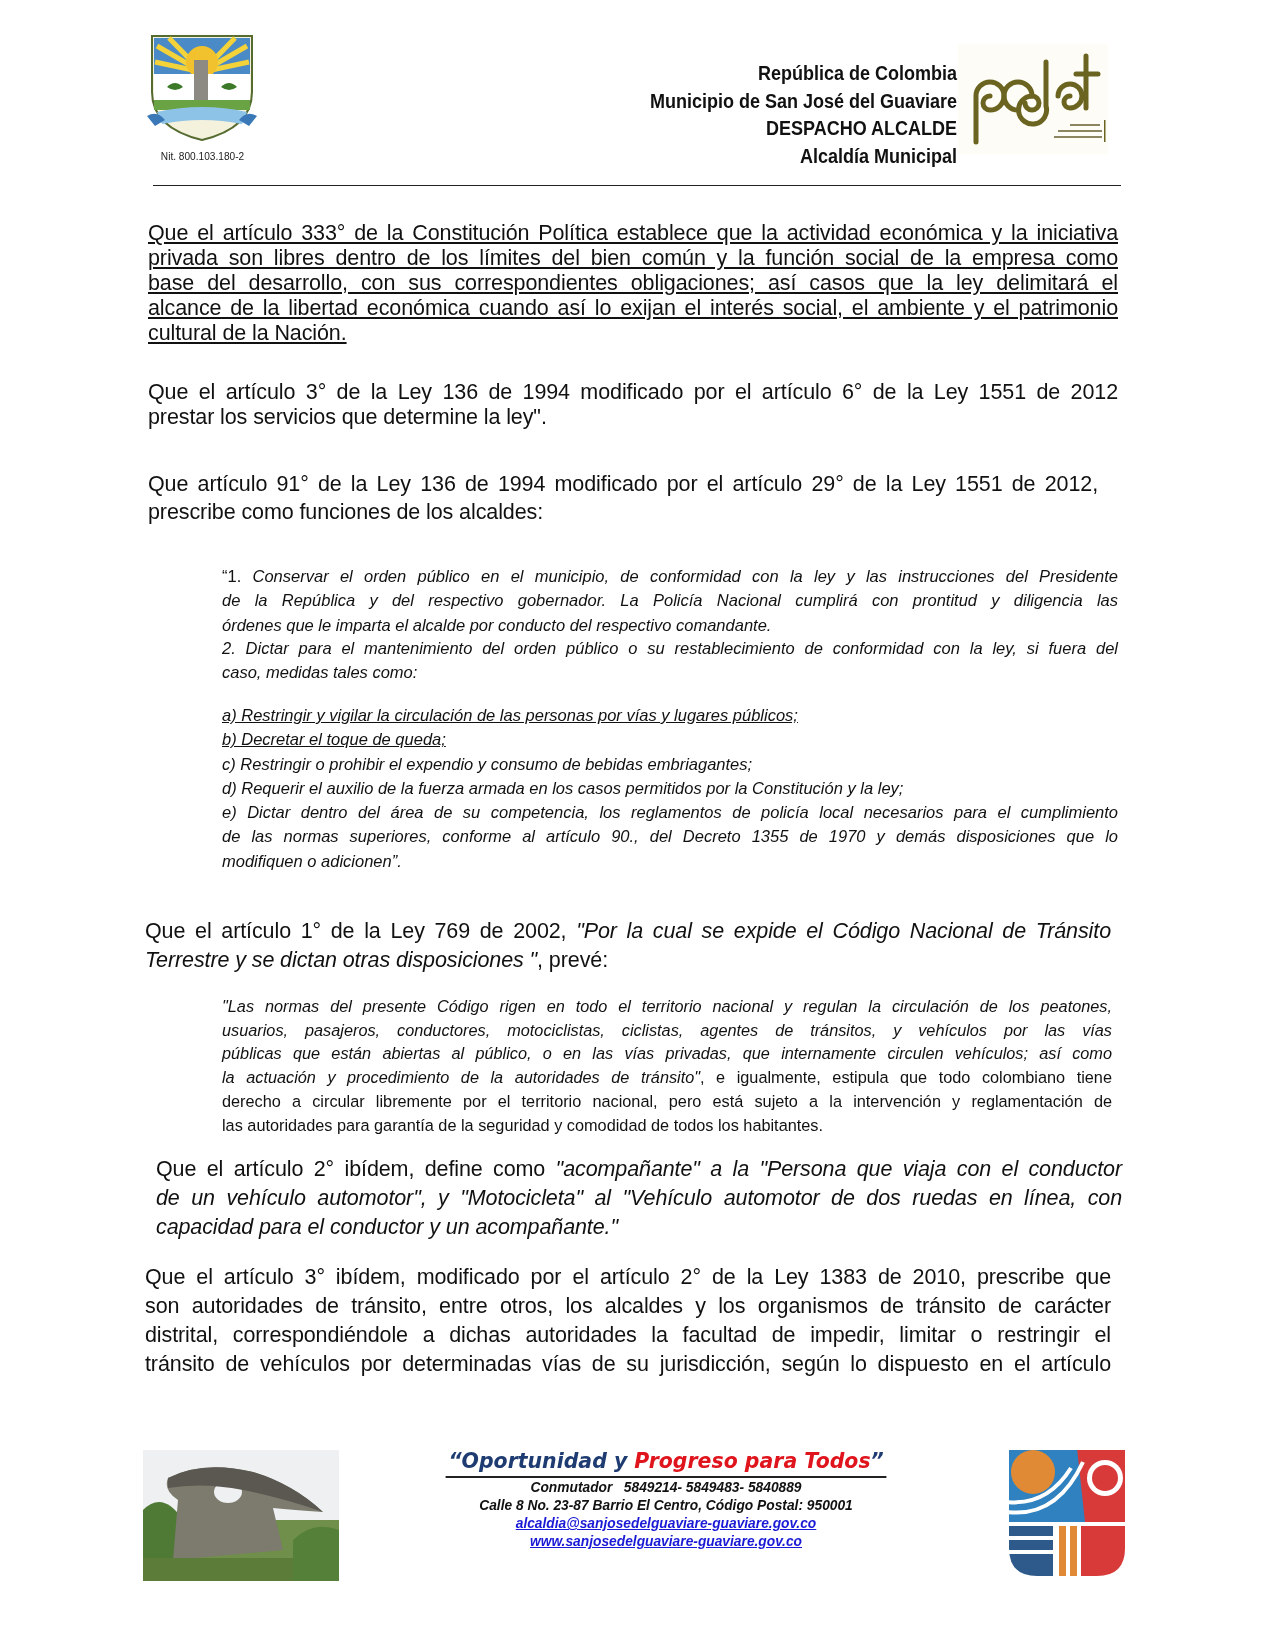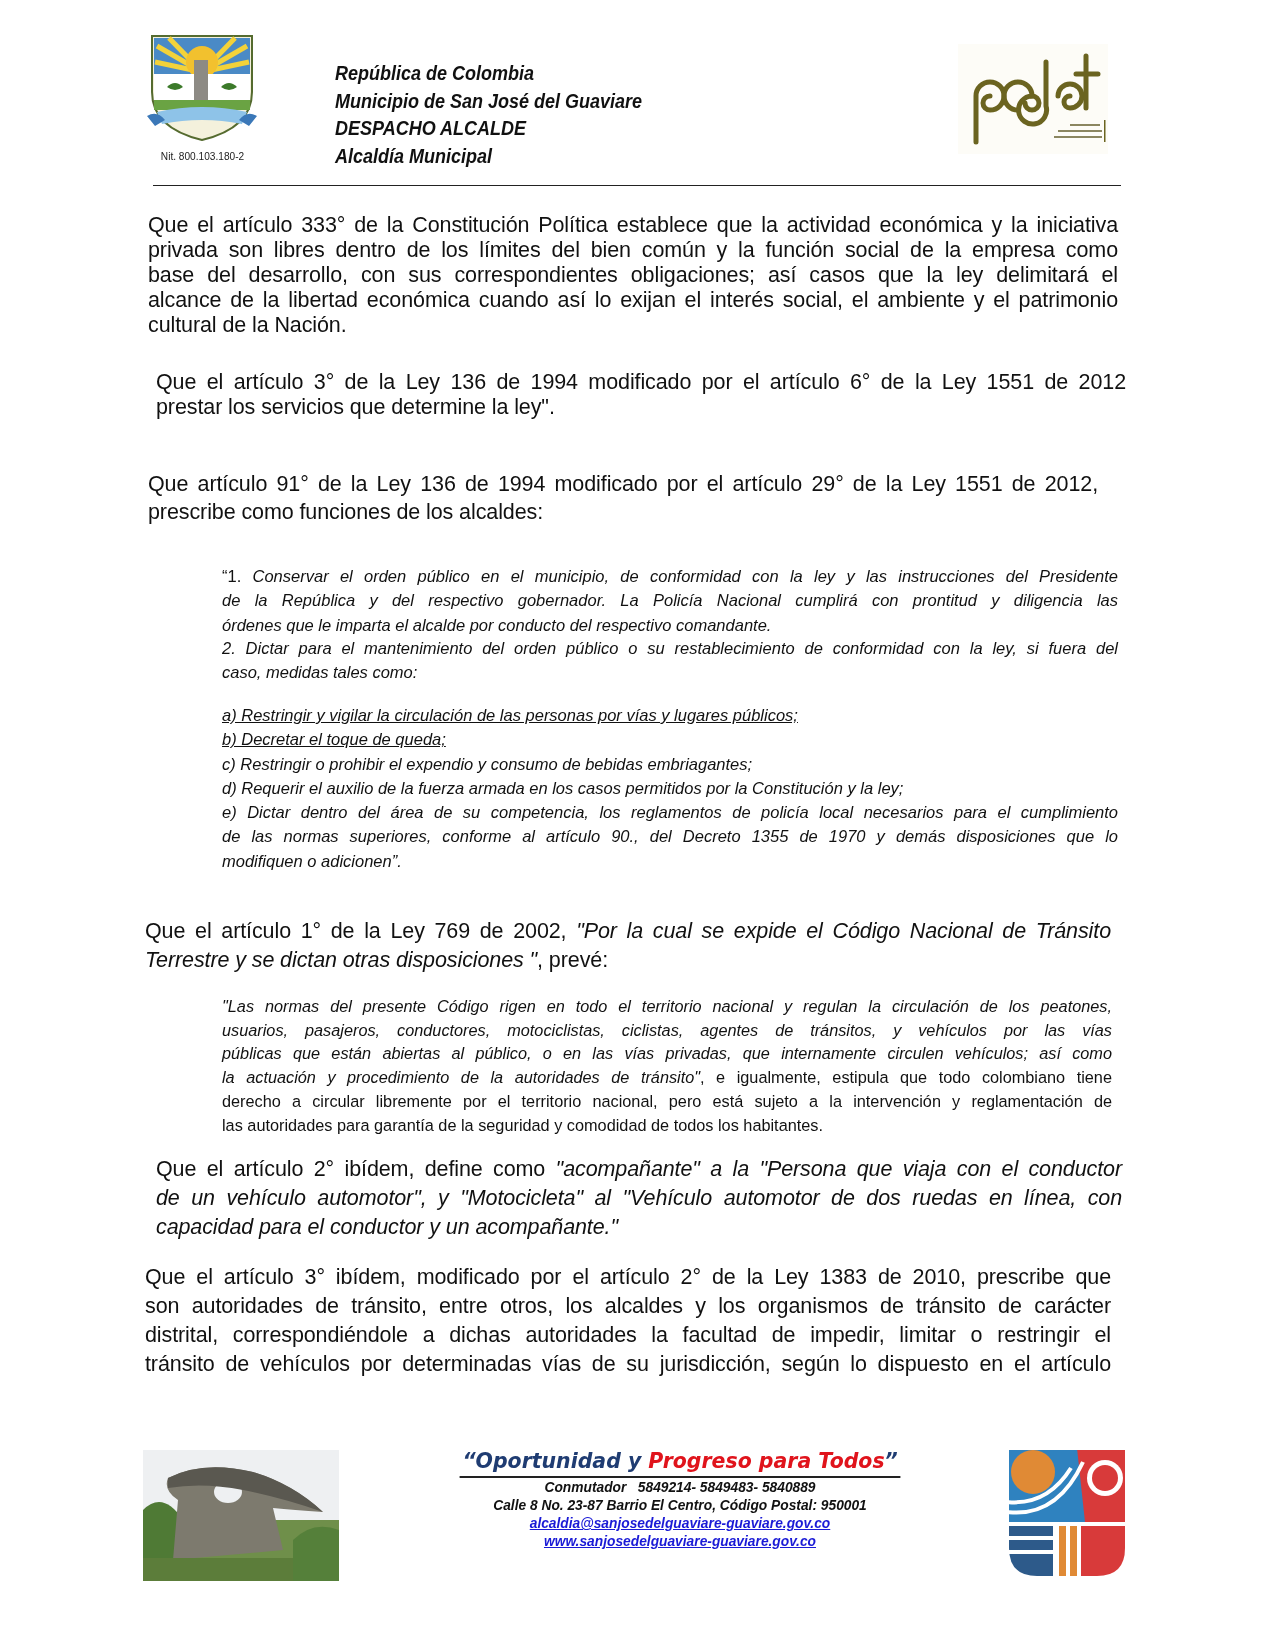--- a/index.html
+++ b/index.html
@@ -3,35 +3,35 @@
 <meta charset="utf-8">
 <style>
   html, body { margin: 0; padding: 0; background: #ffffff; }
   body { width: 1275px; height: 1650px; position: relative; overflow: hidden;
          font-family: "Liberation Sans", sans-serif; color: #111; }
   .abs { position: absolute; }
 
   
   #crest { left: 147px; top: 32px; width: 110px; height: 112px; }
   #nit { left: 140px; top: 150px; width: 125px; text-align: center; font-size: 11.5px; color: #222; transform: scaleX(0.88); }
-  #hdr-lines { left: 300px; top: 60px; width: 700px; text-align: left; font-weight: bold; font-style: italic; font-size: 20px; line-height: 27.5px; color: #111; }
+  #hdr-lines { left: 292px; top: 60px; width: 700px; text-align: right; font-weight: bold; font-size: 20px; line-height: 27.5px; color: #111; }
   #hdr-lines div { transform: scaleX(0.9); }
   #pdet { left: 958px; top: 44px; width: 150px; height: 110px; }
   #hdr-rule { left: 153px; top: 185px; width: 968px; height: 0; border-top: 1.6px solid #222; }
 
   
   .p { position: absolute; left: 148px; width: 970px; font-size: 21.5px; line-height: 25px; text-align: justify; letter-spacing: -0.1px; }
   .q { position: absolute; left: 222px; width: 896px; font-size: 16.5px; line-height: 24.3px; text-align: justify; }
   i { font-style: italic; }
   .u { text-decoration: underline; }
   .line { display: block; }
 
   
   #footer-photo { left: 143px; top: 1450px; width: 196px; height: 131px; }
-  #footer-block { left: 420px; top: 1447px; width: 520px; text-align: center; }
+  #footer-block { left: 406px; top: 1447px; width: 520px; text-align: center; }
   #slogan { font-family: "DejaVu Sans", sans-serif; font-weight: bold; font-style: italic; font-size: 22px; line-height: 28px; display: inline-block; border-bottom: 2px solid #222; padding: 0 3px 1px; transform: scaleX(0.93); }
   #slogan .blue { color: #1f3c72; }
   #slogan .red { color: #e0141c; }
   .fl { font-weight: bold; font-style: italic; font-size: 14.5px; line-height: 18px; transform: scaleX(0.95); }
   .fl a { color: #1a1ad6; text-decoration: underline; }
   #footer-logo { left: 1007px; top: 1448px; width: 120px; height: 130px; }
 </style>
 </head>
 <body>
 
@@ -80,29 +80,29 @@
       <rect x="112" y="80" width="30" height="2"></rect>
       <rect x="100" y="86" width="44" height="2"></rect>
       <rect x="96" y="92" width="48" height="2"></rect>
     </g>
     <rect x="146" y="76" width="1.5" height="22" fill="#6b6420"></rect>
   </svg>
 </div>
 
 <div class="abs" id="hdr-rule"></div>
 
-<div class="p" style="top:213px;">
+<div class="p" style="top:221px;text-decoration:underline;">
   <span class="line" style="text-align-last:justify">Que el artículo 333° de la Constitución Política establece que la actividad económica y la iniciativa</span>
   <span class="line" style="text-align-last:justify">privada son libres dentro de los límites del bien común y la función social de la empresa como</span>
   <span class="line" style="text-align-last:justify">base del desarrollo, con sus correspondientes obligaciones; así casos que la ley delimitará el</span>
   <span class="line" style="text-align-last:justify">alcance de la libertad económica cuando así lo exijan el interés social, el ambiente y el patrimonio</span>
   <span class="line">cultural de la Nación.</span>
 </div>
 
-<div class="p" style="top:370px;margin-left:8px;">
+<div class="p" style="top:380px;">
   <span class="line" style="text-align-last:justify">Que el artículo 3° de la Ley 136 de 1994 modificado por el artículo 6° de la Ley 1551 de 2012</span>
   <span class="line">prestar los servicios que determine la ley".</span>
 </div>
 
 <div class="p" style="top:472px;">
   <span class="line" style="width:950px;text-align-last:justify">Que artículo 91° de la Ley 136 de 1994 modificado por el artículo 29° de la Ley 1551 de 2012,</span>
   <span class="line" style="margin-top:3px">prescribe como funciones de los alcaldes:</span>
 </div>
 
 <div class="q" style="top:545px;margin-top:19px;">

